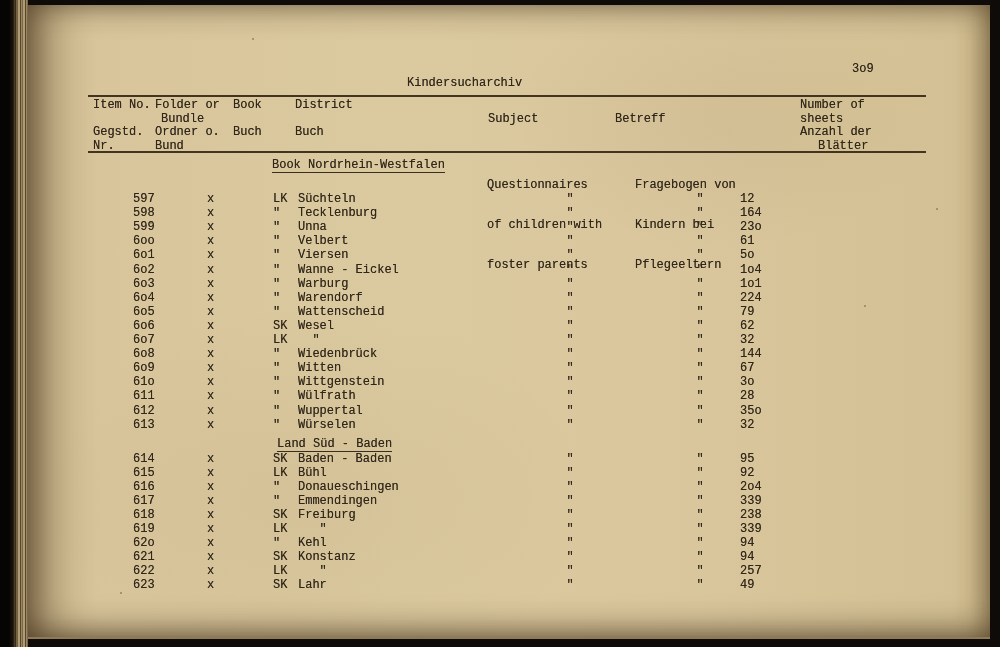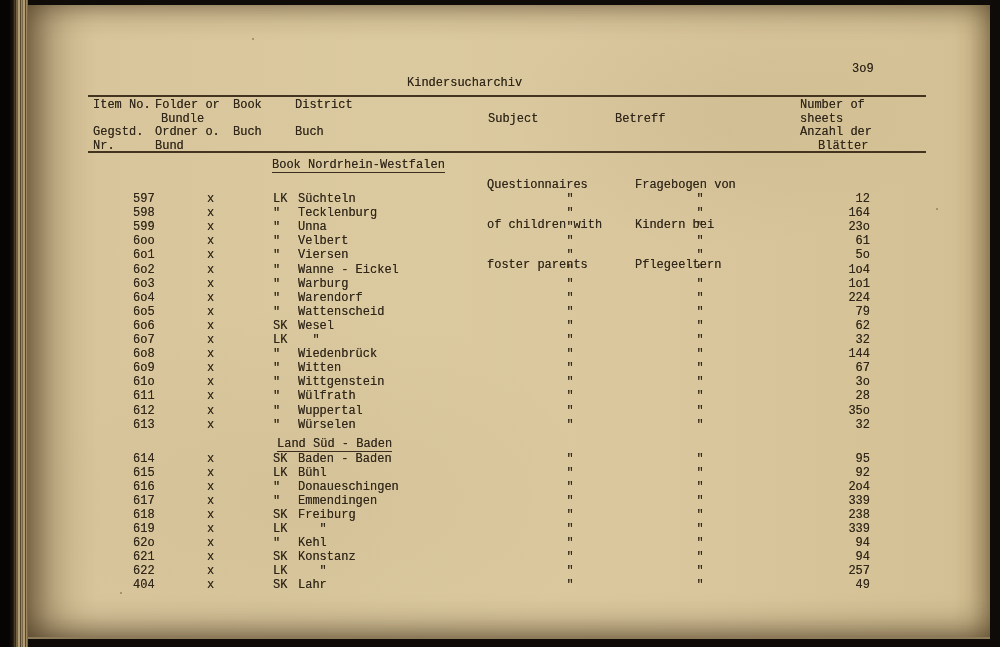--- a/index.html
+++ b/index.html
@@ -39,21 +39,21 @@
   .note{position:absolute;line-height:13.4px;white-space:pre;}
   .section-heading{position:absolute;white-space:pre;border-bottom:1.3px solid #3b2e1f;}
   .trow{position:absolute;left:0;width:100%;height:14.1px;margin-left:40px;}
   .cell{position:absolute;top:0;white-space:pre;line-height:14px;}
   .c-item{left:93px;}
   .c-folder{left:167px;}
   .c-book{left:233px;}
   .c-district{left:258px;}
   .c-subject{left:440px;width:180px;text-align:center;}
   .c-betreff{left:620px;width:80px;text-align:center;}
-  .c-sheets{left:700px;width:130px;text-align:right;}
+  .c-sheets{left:700px;width:130px;}
   .speck{position:absolute;width:2px;height:2px;border-radius:50%;background:rgba(45,34,20,0.4);}
 </style>
 </head>
 <body>
 
 <div class="binding"></div>
 <div class="paper"></div>
 
 <div class="content">
 
@@ -328,21 +328,21 @@
       <div class="trow" style="top: 564.3px;">
         <span class="cell c-item">622</span>
         <span class="cell c-folder">x</span>
         <span class="cell c-book">LK</span>
         <span class="cell c-district">   "</span>
         <span class="cell c-subject">"</span>
         <span class="cell c-betreff">"</span>
         <span class="cell c-sheets">257</span>
       </div>
       <div class="trow" style="top: 578.4px;">
-        <span class="cell c-item">404</span>
+        <span class="cell c-item">623</span>
         <span class="cell c-folder">x</span>
         <span class="cell c-book">SK</span>
         <span class="cell c-district">Lahr</span>
         <span class="cell c-subject">"</span>
         <span class="cell c-betreff">"</span>
         <span class="cell c-sheets">49</span>
       </div>
     </div>
 
   <div class="speck" style="left:150px;top:222px;"></div>

